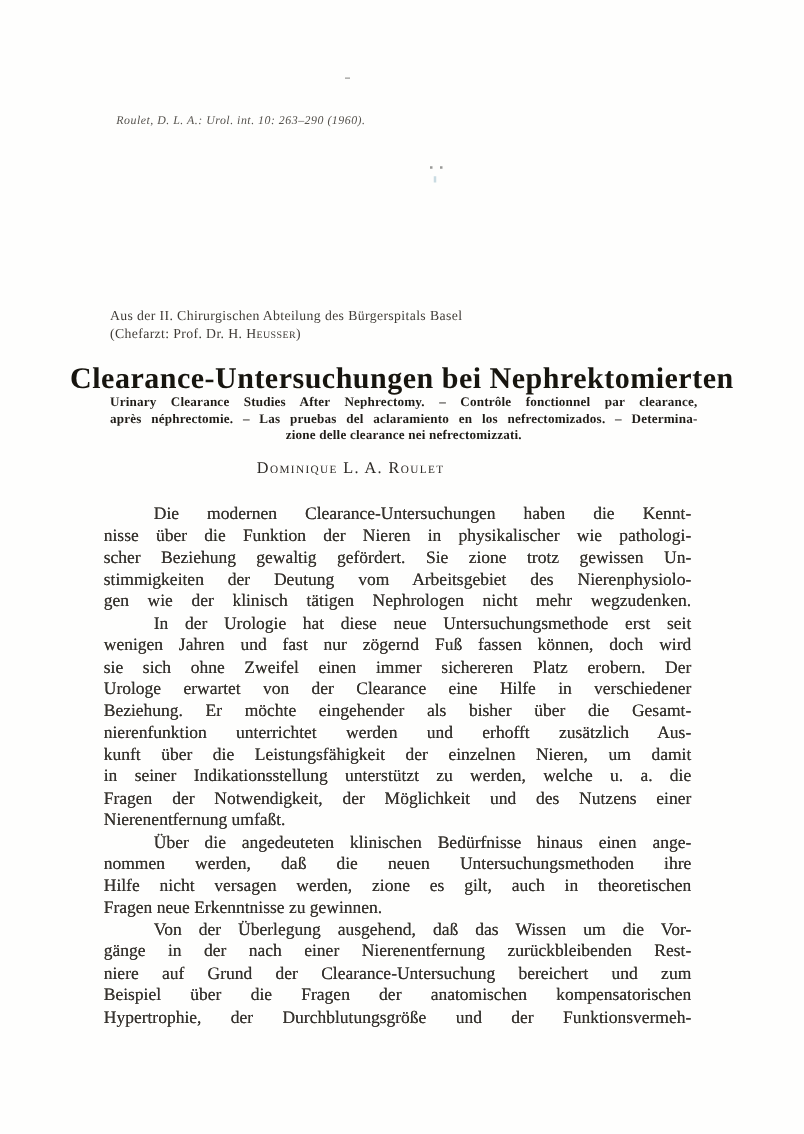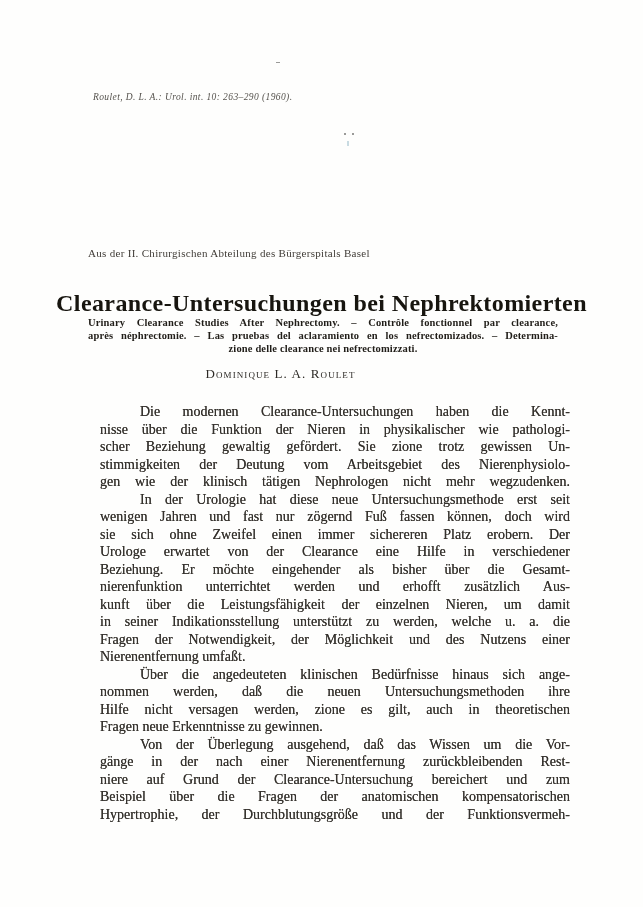--- a/index.html
+++ b/index.html
@@ -72,21 +72,21 @@
     width: 561px;
     text-align: center;
     font-variant: small-caps;
     font-size: 13px;
     letter-spacing: 1.1px;
     color: #2c2925;
   }
   
   .body-text {
     position: absolute;
-    left: 100px;
+    left: 83px;
     top: 403px;
     width: 470px;
     font-size: 14px;
     line-height: 17.5px;
     color: #35322e;
     text-shadow: 0 0 0.35px #4a463f;
   }
   .bl { white-space: nowrap; }
   .bl.j { white-space: normal; text-align: justify; text-align-last: justify; }
   .bl.ind { text-indent: 40px; }
@@ -107,20 +107,21 @@
 
   <div class="citation">Roulet, D. L. A.: Urol. int. 10: 263–290 (1960).</div>
 
   <div class="speck s1"></div>
   <div class="speck s2"></div>
   <div class="speck s3"></div>
   <div class="speck s4"></div>
 
   <div class="institution">
     <div>Aus der II. Chirurgischen Abteilung des Bürgerspitals Basel</div>
+    <div><span>(Chefarzt: Prof. Dr. H. </span><span class="sc">Heusser</span><span>)</span></div>
   </div>
 
   <h1 class="title" style="margin:0;">Clearance-Untersuchungen bei Nephrektomierten</h1>
 
   <div class="subtitle">
     <div class="sub-line j">Urinary Clearance Studies After Nephrectomy. – Contrôle fonctionnel par clearance,</div>
     <div class="sub-line j">après néphrectomie. – Las pruebas del aclaramiento en los nefrectomizados. – Determina-</div>
     <div class="sub-line c">zione delle clearance nei nefrectomizzati.</div>
   </div>
 
@@ -138,21 +139,21 @@
     <div class="bl j">wenigen Jahren und fast nur zögernd Fuß fassen können, doch wird</div>
     <div class="bl j">sie sich ohne Zweifel einen immer sichereren Platz erobern. Der</div>
     <div class="bl j">Urologe erwartet von der Clearance eine Hilfe in verschiedener</div>
     <div class="bl j">Beziehung. Er möchte eingehender als bisher über die Gesamt-</div>
     <div class="bl j">nierenfunktion unterrichtet werden und erhofft zusätzlich Aus-</div>
     <div class="bl j">kunft über die Leistungsfähigkeit der einzelnen Nieren, um damit</div>
     <div class="bl j">in seiner Indikationsstellung unterstützt zu werden, welche u. a. die</div>
     <div class="bl j">Fragen der Notwendigkeit, der Möglichkeit und des Nutzens einer</div>
     <div class="bl">Nierenentfernung umfaßt.</div>
 
-    <div class="bl j ind">Über die angedeuteten klinischen Bedürfnisse hinaus sich ange-</div>
+    <div class="bl j ind">Über die angedeuteten klinischen Bedürfnisse hinaus einen ange-</div>
     <div class="bl j">nommen werden, daß die neuen Untersuchungsmethoden ihre</div>
     <div class="bl j">Hilfe nicht versagen werden, zione es gilt, auch in theoretischen</div>
     <div class="bl">Fragen neue Erkenntnisse zu gewinnen.</div>
 
     <div class="bl j ind">Von der Überlegung ausgehend, daß das Wissen um die Vor-</div>
     <div class="bl j">gänge in der nach einer Nierenentfernung zurückbleibenden Rest-</div>
     <div class="bl j">niere auf Grund der Clearance-Untersuchung bereichert und zum</div>
     <div class="bl j">Beispiel über die Fragen der anatomischen kompensatorischen</div>
     <div class="bl j">Hypertrophie, der Durchblutungsgröße und der Funktionsvermeh-</div>
   </div>

